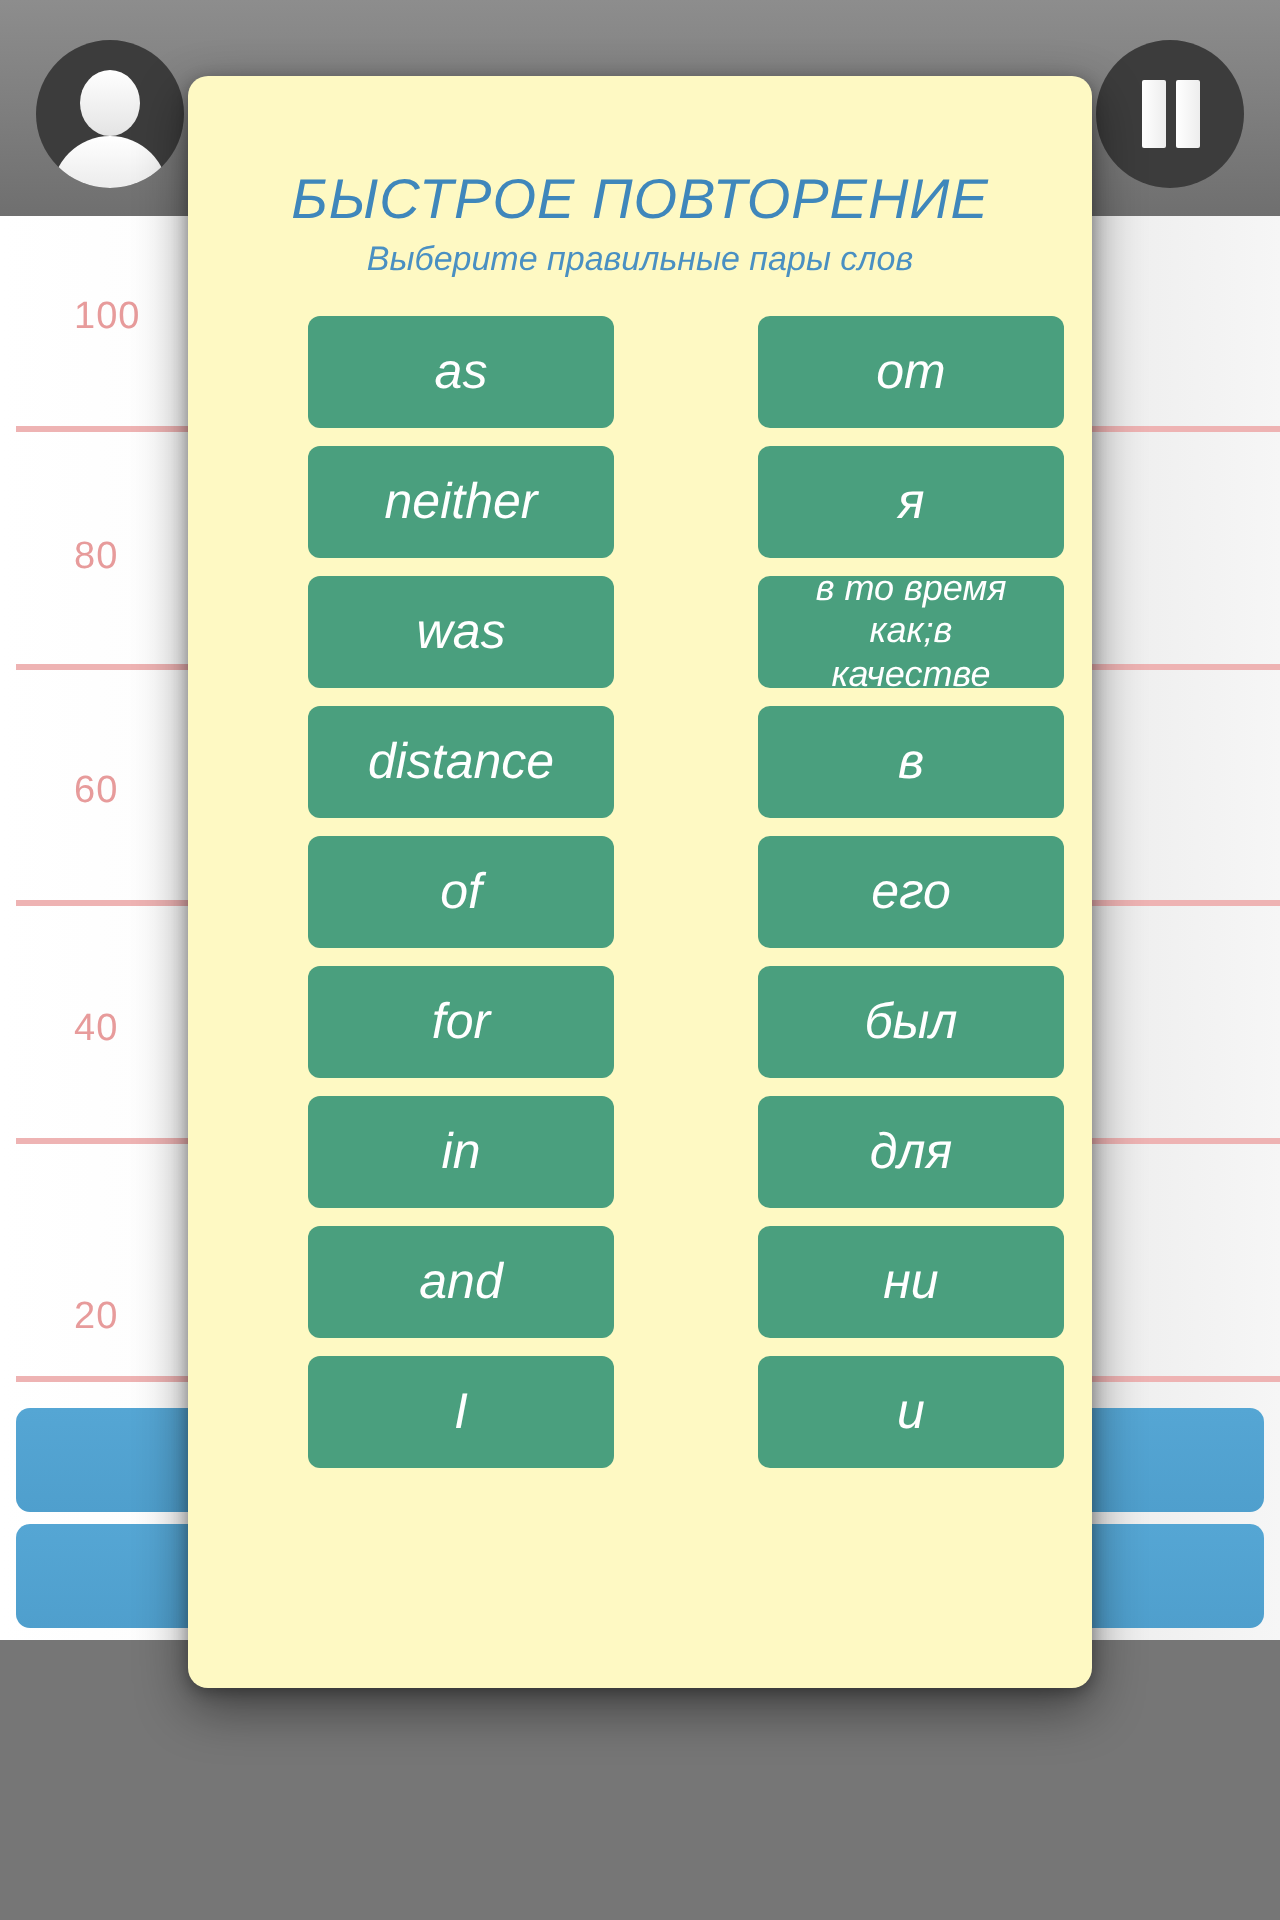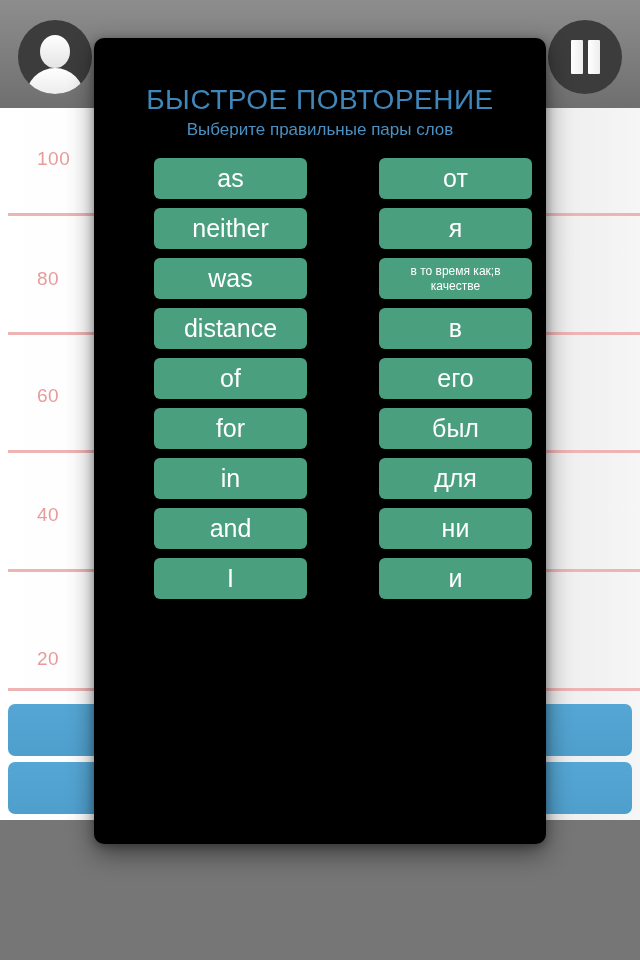--- a/index.html
+++ b/index.html
@@ -133,24 +133,25 @@
     overflow: hidden;
   }
 
   
   .modal-card {
     position: absolute;
     left: 94px;
     top: 38px;
     width: 452px;
     height: 806px;
-    background: #000000;
+    background: #fef9c3;
     border-radius: 10px;
     box-shadow: 0 10px 26px rgba(0,0,0,0.45), 0 2px 8px rgba(0,0,0,0.3);
     overflow: hidden;
+    font-style: italic;
   }
 
   .modal-title {
     position: absolute;
     left: 0; top: 46px;
     width: 452px;
     text-align: center;
     color: #3f87bb;
     font-size: 28px;
     letter-spacing: 0.5px;
@@ -174,37 +175,37 @@
     display: flex;
     flex-direction: column;
     gap: 9px;
   }
   .pair-row {
     display: flex;
     gap: 26px;
   }
   .word-btn {
     width: 199px;
-    height: 41px;
+    height: 56px;
     border-radius: 6px;
     background: #4a9f7e;
     color: #ffffff;
     display: flex;
     align-items: center;
     justify-content: center;
     text-align: center;
     font-size: 25px;
     line-height: 1.05;
     box-sizing: border-box;
     padding: 0 22px;
     user-select: none;
     margin-left: 46px;
   }
   .word-btn.two-line {
-    font-size: 12px;
+    font-size: 18px;
     line-height: 1.2;
   }
 </style>
 </head>
 <body>
 
 <div id="app">
 
   <div class="bg-layer">
 

